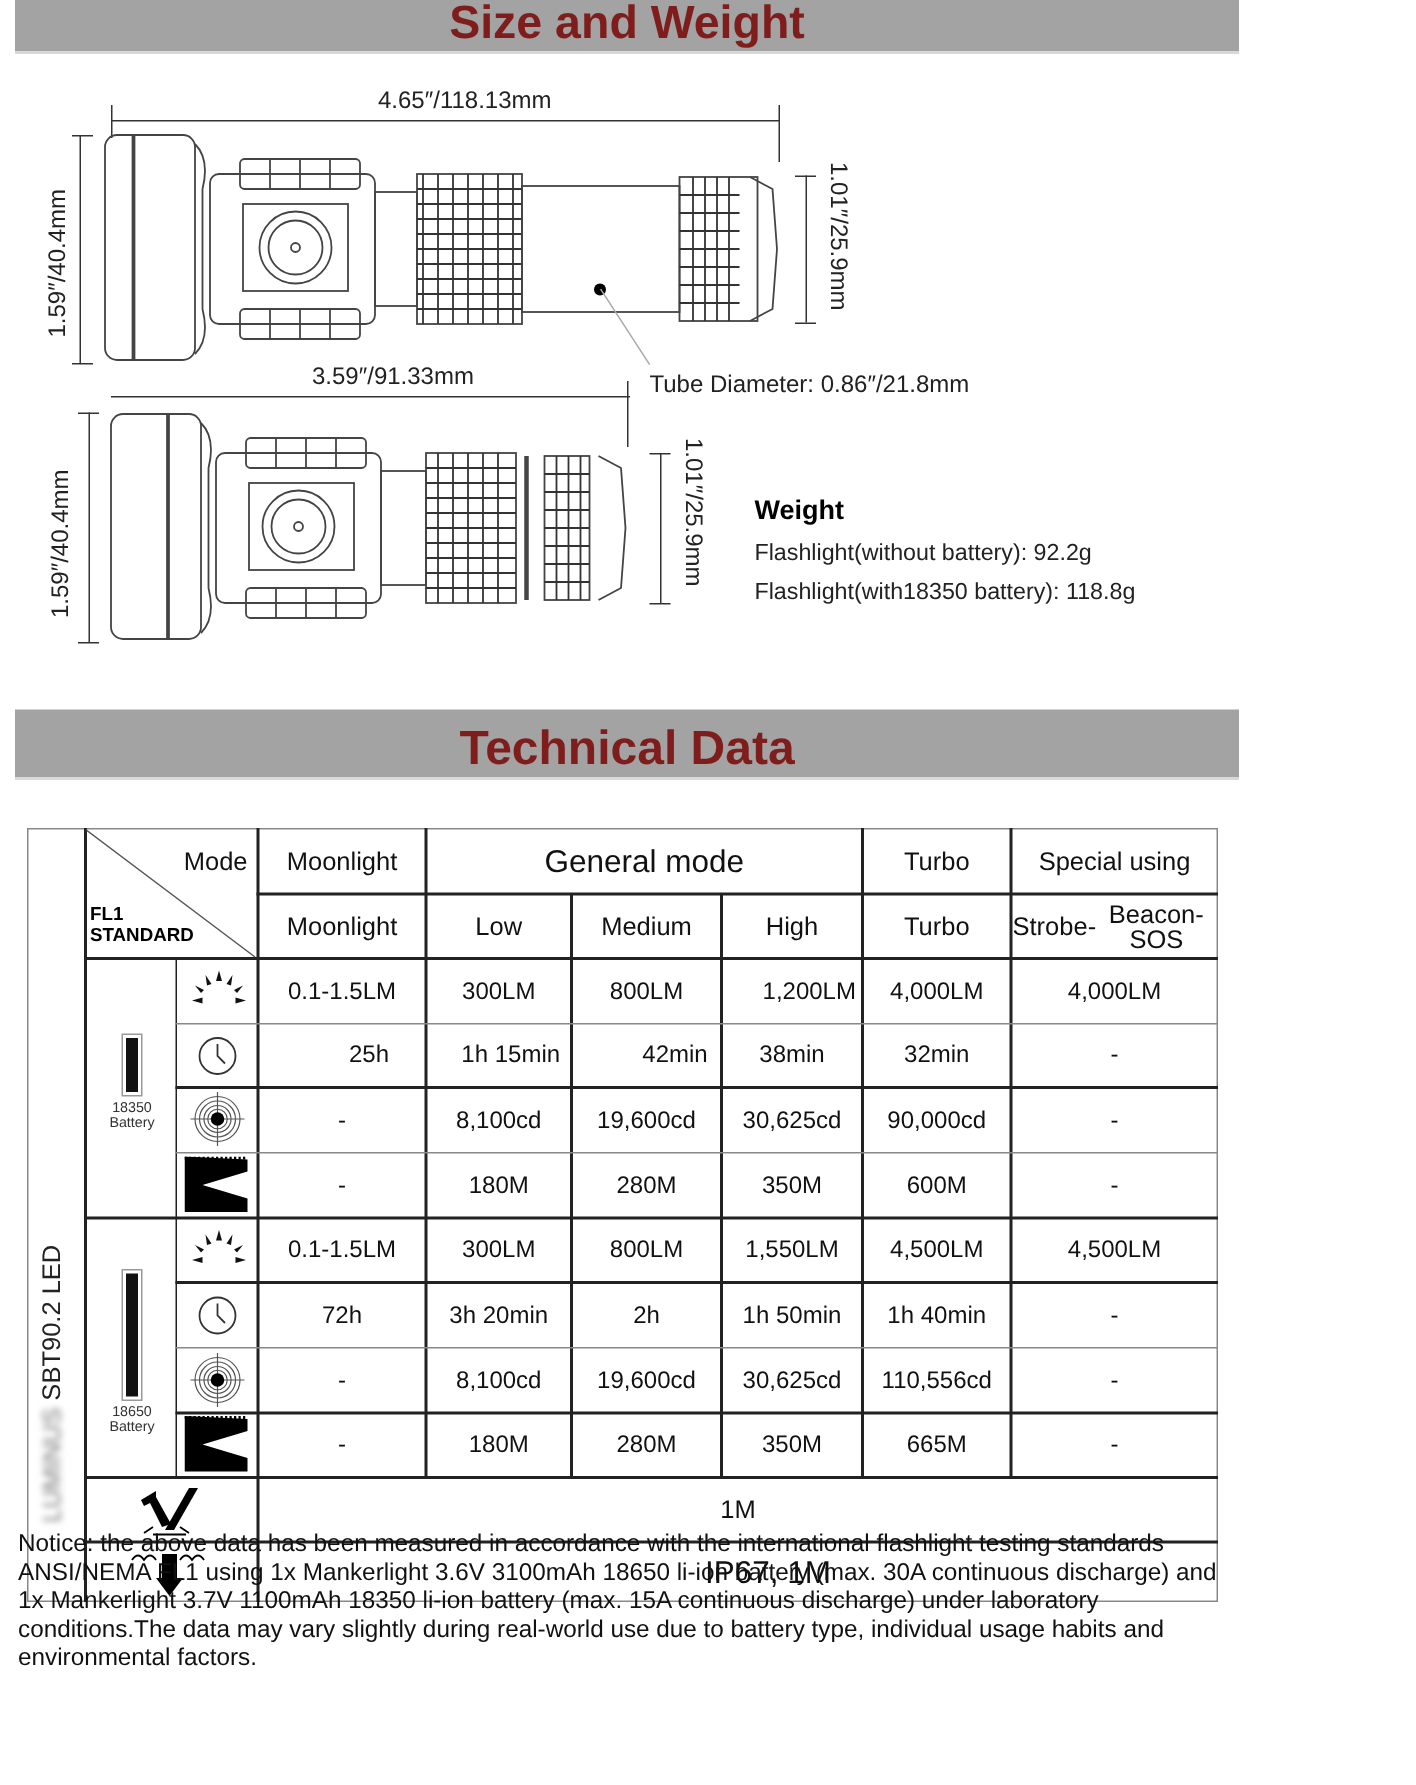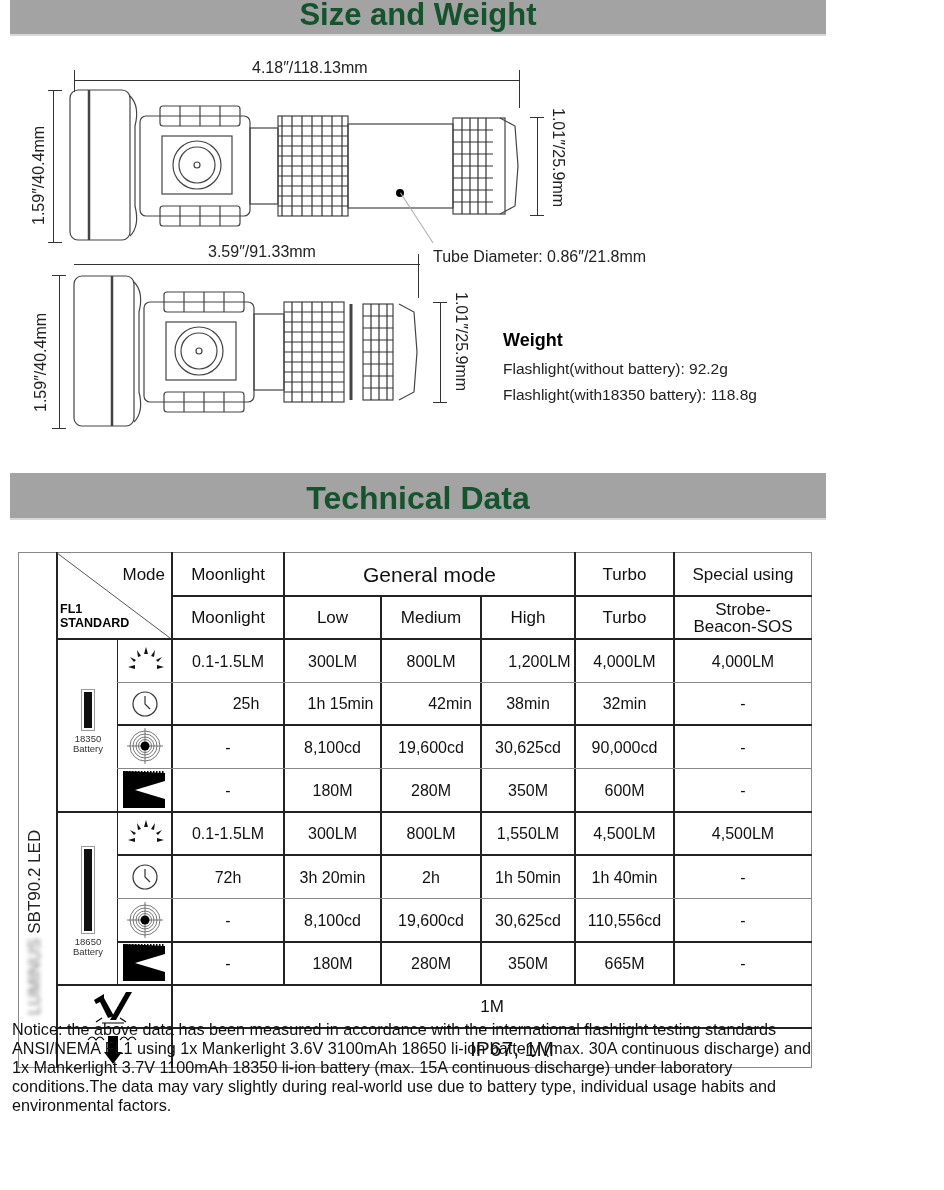--- a/index.html
+++ b/index.html
@@ -1,17 +1,17 @@
 <!DOCTYPE html>
 <html><head>
 <meta charset="utf-8">
 <style>
   html, body { margin:0; padding:0; background:#ffffff; }
   body { width:944px; height:1190px; position:relative; overflow:hidden; font-family:"Liberation Sans", sans-serif; color:#111; }
-  .banner { position:absolute; left:10px; width:816px; background:#a3a3a3; border-bottom:2px solid #d8d8d8; text-align:center; font-weight:bold; color:#14532d; font-family:"Liberation Sans", sans-serif; letter-spacing:0px; }
+  .banner { position:absolute; left:10px; width:816px; background:#a3a3a3; border-bottom:2px solid #d8d8d8; text-align:center; font-weight:bold; color:#7f1d1d; font-family:"Liberation Sans", sans-serif; letter-spacing:0px; }
   #banner-size { top:0; height:34px; line-height:30px; font-size:31px; }
   #banner-tech { top:473px; height:45px; line-height:50px; font-size:32px; }
   .dim { position:absolute; font-size:16px; color:#222; white-space:nowrap; }
   .vtext { position:absolute; font-size:16px; color:#222; white-space:nowrap; transform-origin:left top; }
   .line { position:absolute; background:#333; }
   .weight-title { position:absolute; left:503px; top:330px; font-weight:bold; font-size:18px; color:#000; }
   .weight-line { position:absolute; left:503px; font-size:15.5px; color:#222; white-space:nowrap; }
   
   .tbl { position:absolute; left:18px; top:552px; width:794px; height:516px; border:1px solid #888; box-sizing:border-box; }
   .cell { position:absolute; box-sizing:border-box; display:flex; align-items:center; justify-content:center; text-align:center; font-size:16px; color:#111; line-height:17px; }
@@ -25,21 +25,21 @@
 </head>
 <body>
 
 <div id="banner-size" class="banner">Size and Weight</div>
 
 <div>
 
   <div class="line" style="left:74px; top:80px; width:446px; height:1px;"></div>
   <div class="line" style="left:74px; top:70px; width:1px; height:22px;"></div>
   <div class="line" style="left:519px; top:70px; width:1px; height:38px;"></div>
-  <div class="dim" style="left:252px; top:59px;">4.18″/118.13mm</div>
+  <div class="dim" style="left:252px; top:59px;">4.65″/118.13mm</div>
 
   <div class="line" style="left:53px; top:90px; width:1px; height:152px;"></div>
   <div class="line" style="left:48px; top:90px; width:14px; height:1px;"></div>
   <div class="line" style="left:48px; top:242px; width:14px; height:1px;"></div>
   <div class="vtext" style="left:30px; top:225px; transform:rotate(-90deg);">1.59″/40.4mm</div>
 
   <div class="line" style="left:537px; top:117px; width:1px; height:98px;"></div>
   <div class="line" style="left:530px; top:117px; width:14px; height:1px;"></div>
   <div class="line" style="left:530px; top:215px; width:14px; height:1px;"></div>
   <div class="vtext" style="left:567px; top:108px; transform:rotate(90deg);">1.01″/25.9mm</div>
@@ -164,21 +164,21 @@
 <div class="cell" style="left:173px; top:553px; width:110px; height:42px; font-size:17px;">Moonlight</div>
 <div class="cell" style="left:285px; top:553px; width:289px; height:42px; font-size:21px;">General mode</div>
 <div class="cell" style="left:576px; top:553px; width:97px; height:42px; font-size:17px;">Turbo</div>
 <div class="cell" style="left:675px; top:553px; width:136px; height:42px; font-size:17px;">Special using</div>
 
 <div class="cell" style="left:173px; top:597px; width:110px; height:41px; font-size:17px;">Moonlight</div>
 <div class="cell" style="left:285px; top:597px; width:95px; height:41px; font-size:17px;">Low</div>
 <div class="cell" style="left:382px; top:597px; width:98px; height:41px; font-size:17px;">Medium</div>
 <div class="cell" style="left:482px; top:597px; width:92px; height:41px; font-size:17px;">High</div>
 <div class="cell" style="left:576px; top:597px; width:97px; height:41px; font-size:17px;">Turbo</div>
-<div class="cell" style="left:675px; top:597px; width:136px; height:41px; font-size:17px; flex-direction:column;">
+<div class="cell" style="left:675px; top:597px; width:136px; height:41px; font-size:17px; flex-direction:row;">
   <span>Strobe-</span>
   <span>Beacon-SOS</span>
 </div>
 
 <div style="position:absolute; left:57px; top:640px; width:60px; height:171px;">
   <div style="position:absolute; left:24px; top:49px; width:14px; height:42px; border:1px solid #999; padding:2px; box-sizing:border-box;">
       <div style="width:100%; height:100%; background:#111;"></div>
     </div>
   <div style="position:absolute; left:0; top:94px; width:62px; text-align:center; font-size:9.5px; line-height:10px; color:#333;">
     <div>18350</div>

